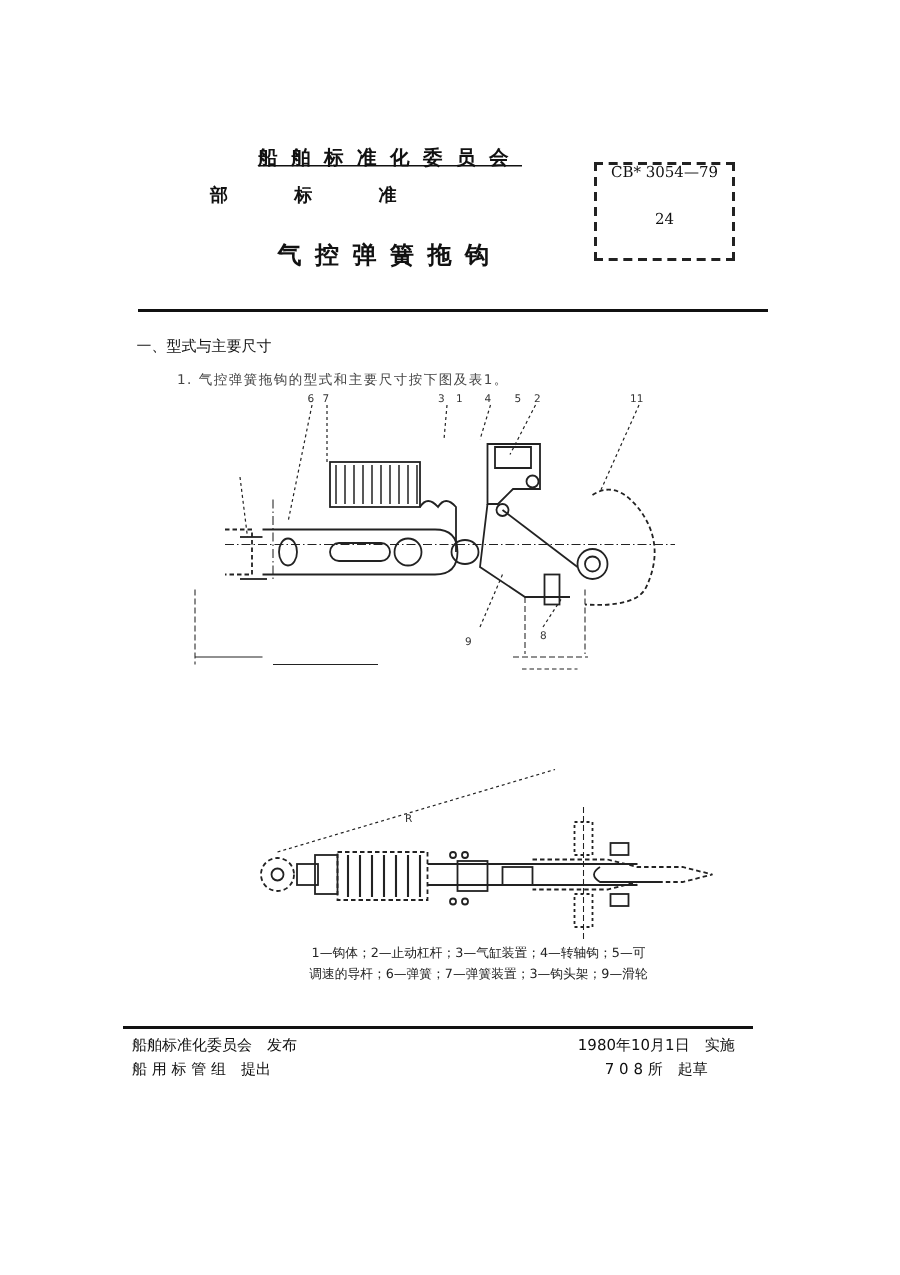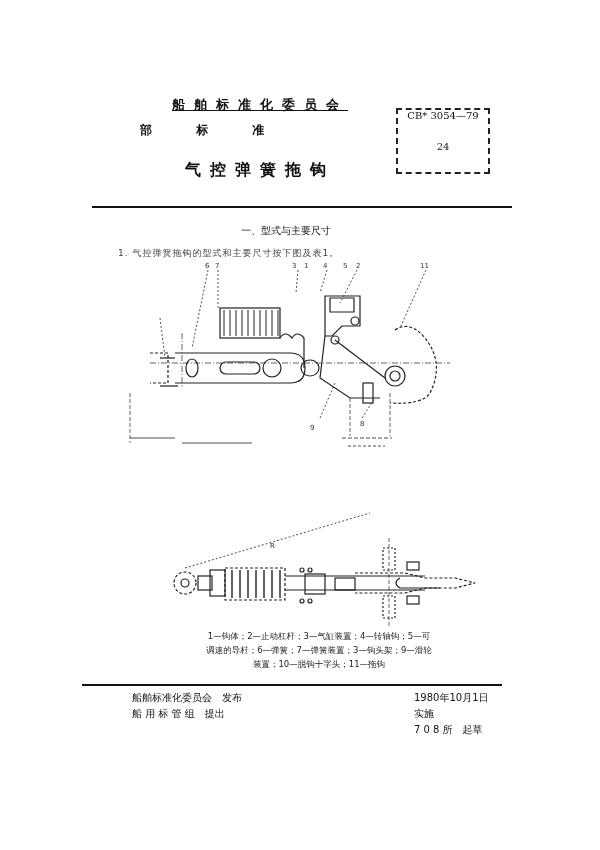--- a/index.html
+++ b/index.html
@@ -21,31 +21,31 @@
       font-size: 16px; font-weight: bold; letter-spacing: 9px;
     }
     .code-box {
       left: 396px; top: 108px; width: 94px; height: 66px;
       border: 2px dashed #222; box-sizing: border-box;
       text-align: center; font-family: "DejaVu Serif", serif;
     }
     .code-box .code { font-size: 10px; }
     .code-box .page { margin-top: 20px; font-size: 10px; }
     .rule-top { left: 92px; top: 206px; width: 420px; height: 0; border-top: 2px solid #111; }
-    .section-heading { left: 76px; top: 224px; width: 420px; text-align: center; font-size: 10px; }
+    .section-heading { left: 91px; top: 224px; width: 420px; font-size: 10px; }
     .clause { left: 118px; top: 247px; font-size: 9px; color: #444; letter-spacing: 1px; }
     .drawing { left: 120px; top: 258px; }
     .legend {
       left: 184px; top: 629px; width: 270px; text-align: center;
       font-size: 8.5px; line-height: 14px; color: #222;
     }
     .rule-bottom { left: 82px; top: 684px; width: 420px; height: 0; border-top: 2px solid #111; }
     .footer-left { left: 88px; top: 690px; font-size: 10px; line-height: 16px; }
-    .footer-right { left: 370px; top: 690px; font-size: 10px; line-height: 16px; text-align: left; width: 135px; }
-    .footer-left span, .footer-right span { display: block; margin-left: 44px; }
+    .footer-right { left: 370px; top: 690px; font-size: 10px; line-height: 16px; text-align: center; width: 135px; }
+    .footer-left span, .footer-right span { display: block; }
   </style>
 </head>
 <body>
 
 <div class="abs committee">船舶标准化委员会</div>
 <div class="abs ministry">部 标 准</div>
 <div class="abs doc-title">气控弹簧拖钩</div>
 
 <div class="abs code-box">
   <div class="code">CB* 3054—79</div>
@@ -161,21 +161,20 @@
       <line x1="219" y1="30" x2="219" y2="120" stroke-dasharray="4,2" stroke-width="0.7"></line>
       <rect x="237" y="54" width="12" height="8"></rect>
       <rect x="237" y="88" width="12" height="8"></rect>
     </g>
   </g>
 </svg>
 
 <div class="abs legend">
   <div>1—钩体；2—止动杠杆；3—气缸装置；4—转轴钩；5—可</div>
   <div>调速的导杆；6—弹簧；7—弹簧装置；3—钩头架；9—滑轮</div>
-  <div>装置；10—脱钩十字头；11—拖钩</div>
 </div>
 
 <div class="abs rule-bottom"></div>
 
 <div class="abs footer-left">
   <span>船舶标准化委员会　发布</span>
   <span>船 用 标 管 组　提出</span>
 </div>
 <div class="abs footer-right">
   <span>1980年10月1日　实施</span>

